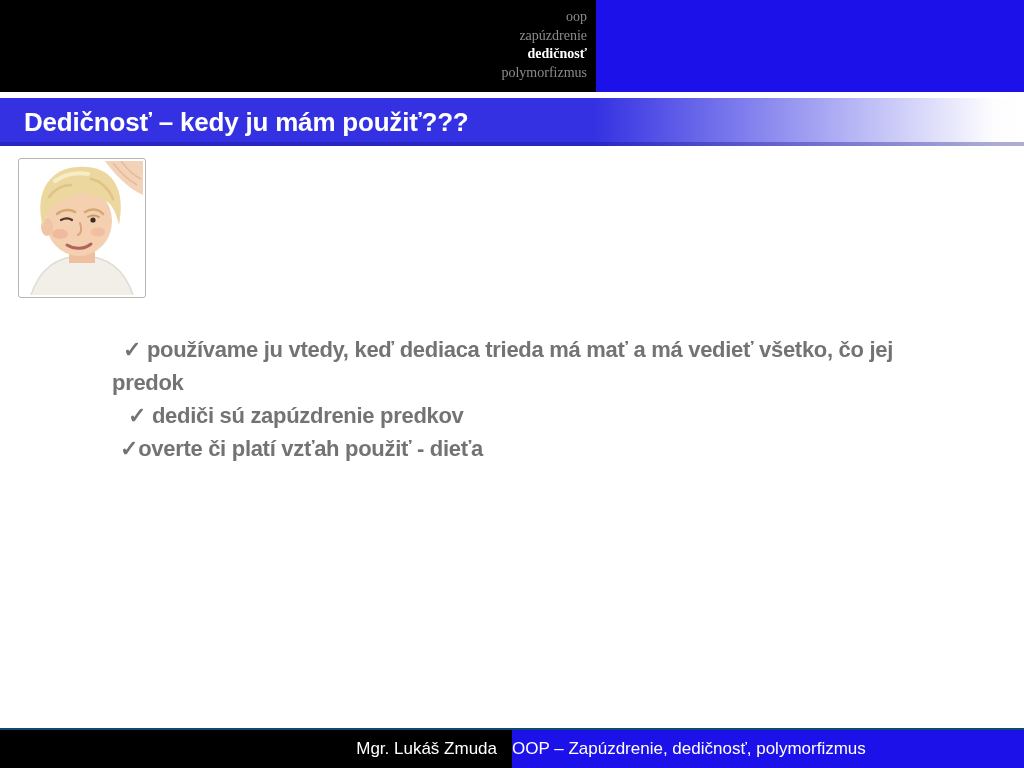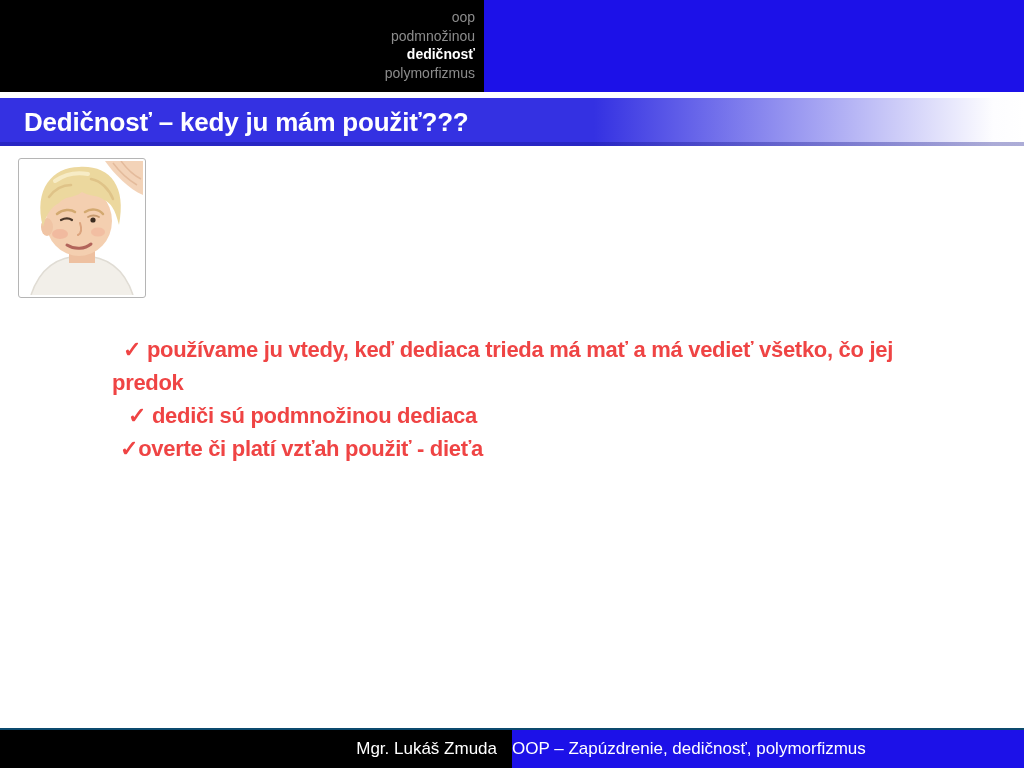--- a/index.html
+++ b/index.html
@@ -3,21 +3,21 @@
 <meta charset="utf-8">
 <style>
   html,body{margin:0;padding:0;background:#fff;}
   .slide{
     position:relative;width:1024px;height:768px;overflow:hidden;
     background:#ffffff;font-family:"Liberation Sans",sans-serif;
   }
 
   
   .header{position:absolute;top:0;left:0;width:1024px;height:92px;display:flex;}
-  .header-black{width:484px;height:100%;background:#000000;position:relative;}
+  .header-black{width:596px;height:100%;background:#000000;position:relative;font-family:Liberation Serif, serif;}
   .header-blue{flex:1;background:#1c11e8;}
   .menu{
     position:absolute;right:9px;top:8px;text-align:right;
     font-size:14px;line-height:18.5px;color:#8c8c8c;font-weight:400;
     list-style:none;margin:0;padding:0;
   }
   .menu li{white-space:nowrap;}
   .menu li.active{color:#ffffff;font-weight:700;}
 
   
@@ -37,21 +37,21 @@
   .photo{
     position:absolute;left:18px;top:158px;width:128px;height:140px;
     background:#ffffff;border:1px solid #b5b5b5;border-radius:3px;
     box-sizing:border-box;padding:2px;
   }
   .photo svg{display:block;width:100%;height:100%;}
 
   
   .bullets{
     position:absolute;left:112px;top:333px;width:822px;
-    color:#ef4444;font-size:22px;font-weight:700;
+    color:#737373;font-size:22px;font-weight:700;
     letter-spacing:-0.3px;line-height:33px;
   }
   .bullets p{margin:0;}
   .bullet-1{margin-bottom:25px;text-indent:11px;}
   .bullet-2{margin-bottom:28px;text-indent:16px;}
   .bullet-3{text-indent:8px;}
 
   
   .footer{
     position:absolute;left:0;bottom:0;width:1024px;height:38px;
@@ -68,21 +68,21 @@
 </style>
 </head>
 <body>
 
 <div class="slide">
 
   <div class="header">
     <div class="header-black">
       <ul class="menu">
         <li>oop</li>
-        <li>podmnožinou</li>
+        <li>zapúzdrenie</li>
         <li class="active">dedičnosť</li>
         <li>polymorfizmus</li>
       </ul>
     </div>
     <div class="header-blue"></div>
   </div>
 
   <div class="titlebar">
     <h1>Dedičnosť – kedy ju mám použiť???</h1>
   </div>
@@ -121,21 +121,21 @@
 
       <ellipse cx="39" cy="73" rx="8" ry="5" fill="rgba(235,140,120,0.30)"></ellipse>
       <ellipse cx="77" cy="71" rx="7" ry="4.5" fill="rgba(235,140,120,0.25)"></ellipse>
 
       <path d="M46,84 C54,89 64,88 70,83" fill="none" stroke="#b2645a" stroke-width="3" stroke-linecap="round"></path>
     </svg>
   </div>
 
   <div class="bullets">
     <p class="bullet-1">✓ používame ju vtedy, keď dediaca trieda má mať a má vedieť všetko, čo jej predok</p>
-    <p class="bullet-2">✓ dediči sú podmnožinou dediaca</p>
+    <p class="bullet-2">✓ dediči sú zapúzdrenie predkov</p>
     <p class="bullet-3">✓overte či platí vzťah použiť - dieťa</p>
   </div>
 
   <div class="footer">
     <div class="footer-left">
       <span>Mgr. Lukáš Zmuda</span>
     </div>
     <div class="footer-right">
       <span>OOP – Zapúzdrenie, dedičnosť, polymorfizmus</span>
     </div>

